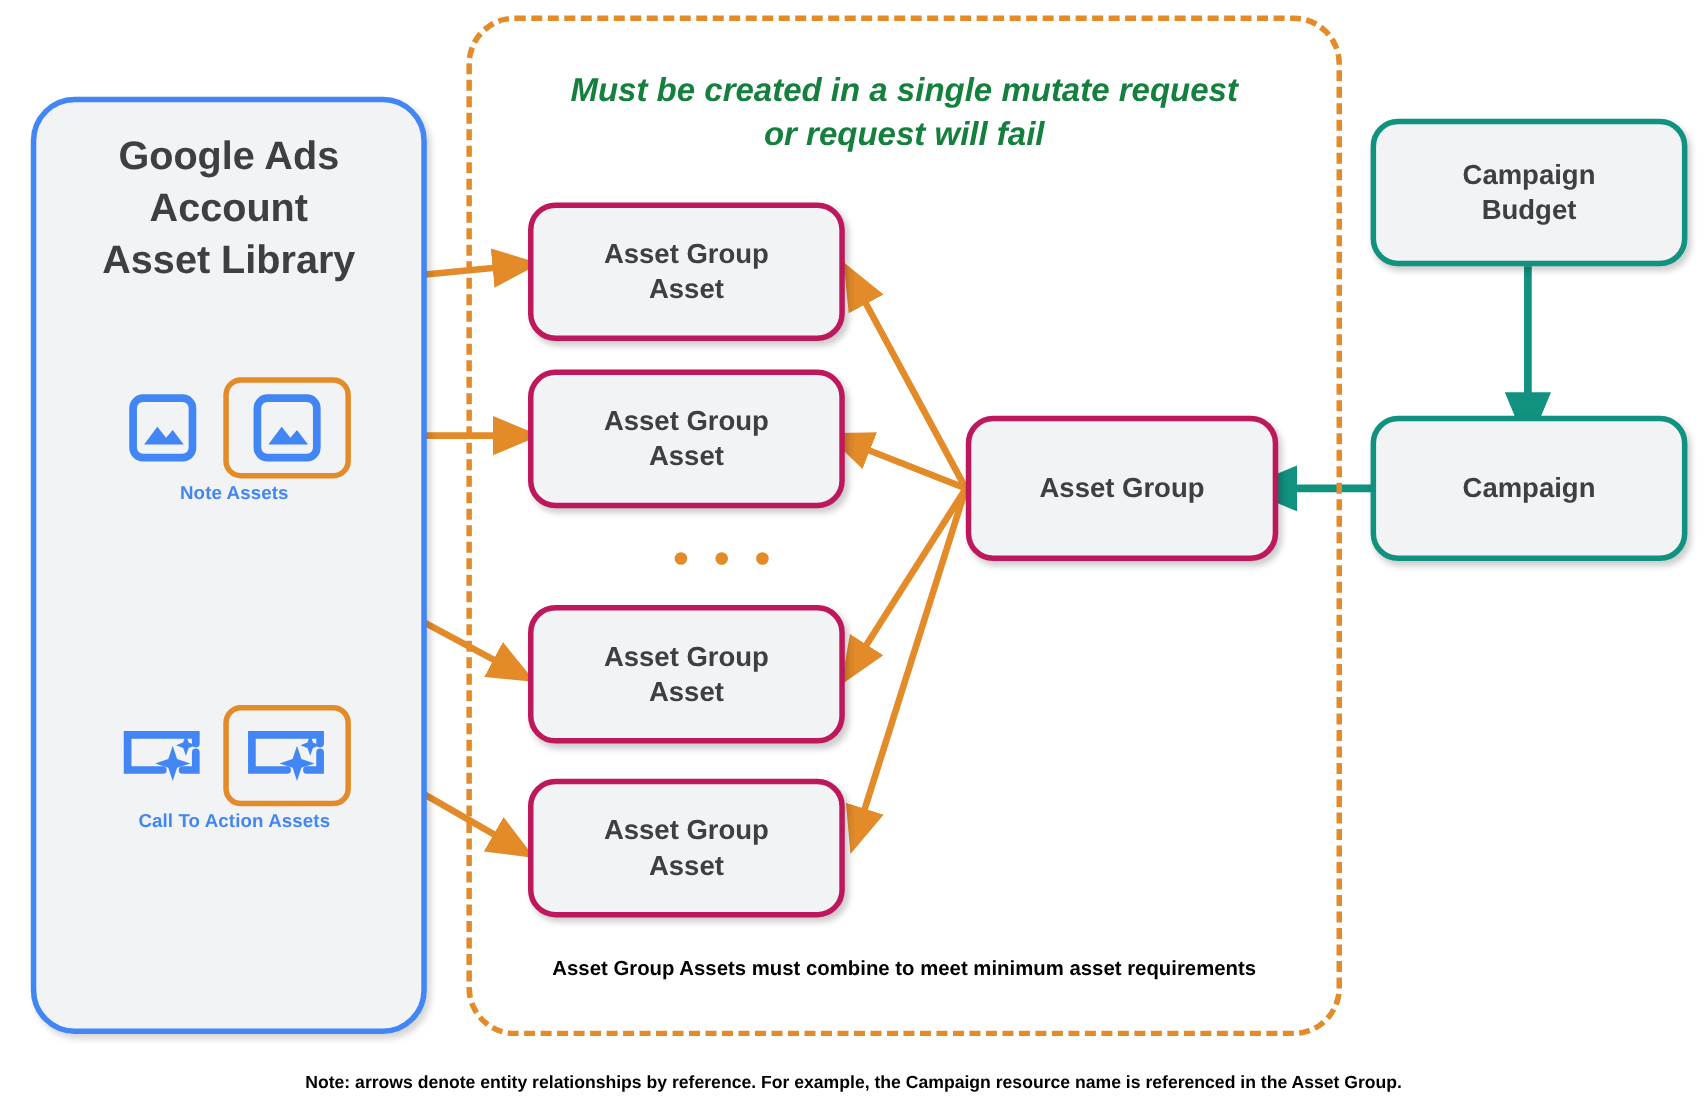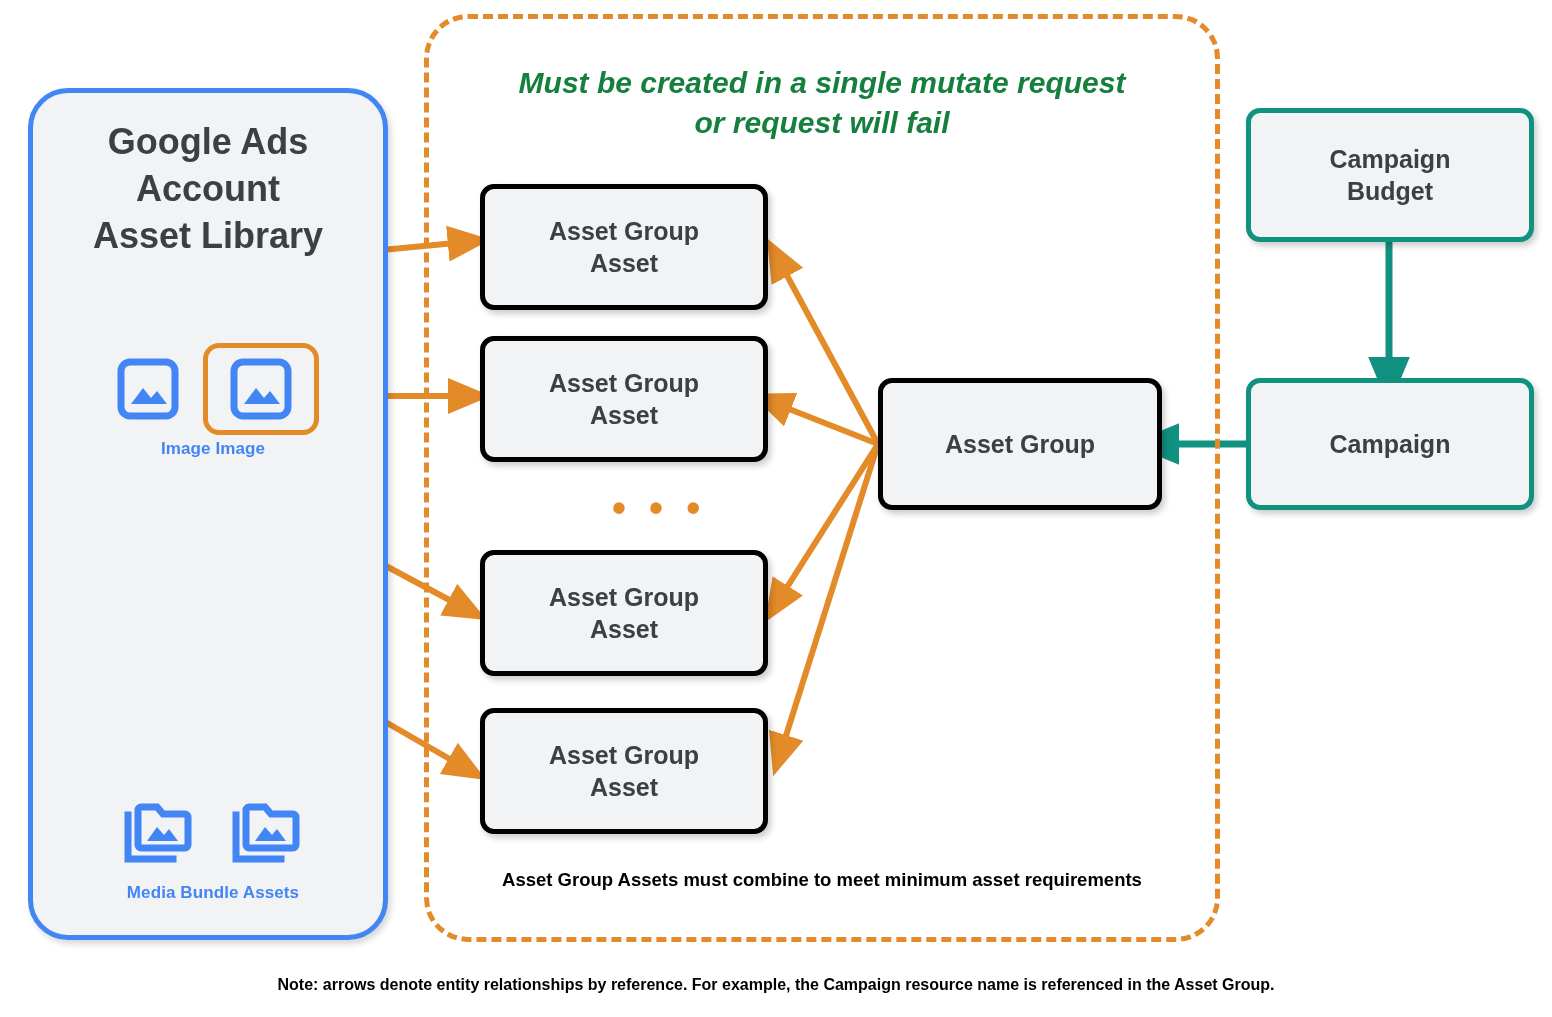--- a/index.html
+++ b/index.html
@@ -117,30 +117,30 @@
 
   
   .node {
     position: absolute;
     background: #f1f3f4;
     box-sizing: border-box;
     display: flex;
     align-items: center;
     justify-content: center;
     text-align: center;
-    border-radius: 14px;
+    border-radius: 25px;
     box-shadow: 3px 4px 6px rgba(0,0,0,0.20);
     color: #3c4043;
     font-size: 25px;
     font-weight: bold;
     line-height: 1.28;
     white-space: pre-line;
     padding: 4px 28px;
   }
-  .node.orange { border: 5px solid #000000; }
+  .node.orange { border: 5px solid #be185d; }
   .node.teal   { border: 5px solid #119180; }
 
   .ellipsis-dots {
     position: absolute;
     left: 612px;
     top: 488px;
     color: #e38b29;
     font-size: 40px;
     font-weight: bold;
     letter-spacing: 6px;
@@ -219,44 +219,46 @@
             <path d="M14 46 L26 30 L34 40 L40 33 L50 46 Z" fill="#4285f4"></path>
           </svg>
         </div>
         <div class="icon-slot highlight">
           <svg width="62" height="62" viewBox="0 0 62 62" aria-hidden="true">
             <rect x="4" y="4" width="54" height="54" rx="9" fill="none" stroke="#4285f4" stroke-width="7"></rect>
             <path d="M14 46 L26 30 L34 40 L40 33 L50 46 Z" fill="#4285f4"></path>
           </svg>
         </div>
       </div>
-      <div class="asset-caption">Image Image</div>
+      <div class="asset-caption">Note Assets</div>
     </div>
 
 
-
-    <div class="asset-row" style="top:694px;">
-      <div class="asset-icons" style="gap:26px;">
+    <div class="asset-row" style="top:548px;">
+      <div class="asset-icons">
         <div class="icon-slot">
-          <svg width="72" height="68" viewBox="0 0 72 68" aria-hidden="true">
-            <path d="M5 16 L5 60 L50 60" fill="none" stroke="#4285f4" stroke-width="7" stroke-linecap="square"></path>
-            <path d="M18 8 h16 l6 7 h22 a3 3 0 0 1 3 3 v28 a3 3 0 0 1 -3 3 h-44 a3 3 0 0 1 -3 -3 v-35 a3 3 0 0 1 3 -3 z" fill="none" stroke="#4285f4" stroke-width="7"></path>
-            <path d="M24 42 L34 28 L41 36 L46 30 L55 42 Z" fill="#4285f4"></path>
-          </svg>
-        </div>
-        <div class="icon-slot">
-          <svg width="72" height="68" viewBox="0 0 72 68" aria-hidden="true">
-            <path d="M5 16 L5 60 L50 60" fill="none" stroke="#4285f4" stroke-width="7" stroke-linecap="square"></path>
-            <path d="M18 8 h16 l6 7 h22 a3 3 0 0 1 3 3 v28 a3 3 0 0 1 -3 3 h-44 a3 3 0 0 1 -3 -3 v-35 a3 3 0 0 1 3 -3 z" fill="none" stroke="#4285f4" stroke-width="7"></path>
-            <path d="M24 42 L34 28 L41 36 L46 30 L55 42 Z" fill="#4285f4"></path>
+          <svg width="76" height="50" viewBox="0 0 76 50" aria-hidden="true">
+            <path d="M68 14 L68 6 L6 6 L6 38 L38 38" fill="none" stroke="#4285f4" stroke-width="7" stroke-linecap="round"></path>
+            <path d="M68 22 L68 38 L56 38" fill="none" stroke="#4285f4" stroke-width="7" stroke-linecap="round"></path>
+            <path d="M47 16 L51 28 L63 32 L51 36 L47 48 L43 36 L31 32 L43 28 Z" fill="#4285f4"></path>
+            <path d="M59 6 L61.5 13 L68 15.5 L61.5 18 L59 25 L56.5 18 L50 15.5 L56.5 13 Z" fill="#4285f4"></path>
+          </svg>
+        </div>
+        <div class="icon-slot highlight">
+          <svg width="76" height="50" viewBox="0 0 76 50" aria-hidden="true">
+            <path d="M68 14 L68 6 L6 6 L6 38 L38 38" fill="none" stroke="#4285f4" stroke-width="7" stroke-linecap="round"></path>
+            <path d="M68 22 L68 38 L56 38" fill="none" stroke="#4285f4" stroke-width="7" stroke-linecap="round"></path>
+            <path d="M47 16 L51 28 L63 32 L51 36 L47 48 L43 36 L31 32 L43 28 Z" fill="#4285f4"></path>
+            <path d="M59 6 L61.5 13 L68 15.5 L61.5 18 L59 25 L56.5 18 L50 15.5 L56.5 13 Z" fill="#4285f4"></path>
           </svg>
         </div>
       </div>
-      <div class="asset-caption">Media Bundle  Assets</div>
+      <div class="asset-caption">Call To Action Assets</div>
     </div>
+
   </div>
 
   <div class="mutate-box">
     <div class="mutate-title">Must be created in a single mutate request
 or request will fail</div>
     <div class="mutate-footnote">Asset Group Assets must combine to meet minimum asset requirements</div>
   </div>
 
   <div class="node orange" style="left:480px; top:184px; width:288px; height:126px;">Asset Group
 Asset</div>

